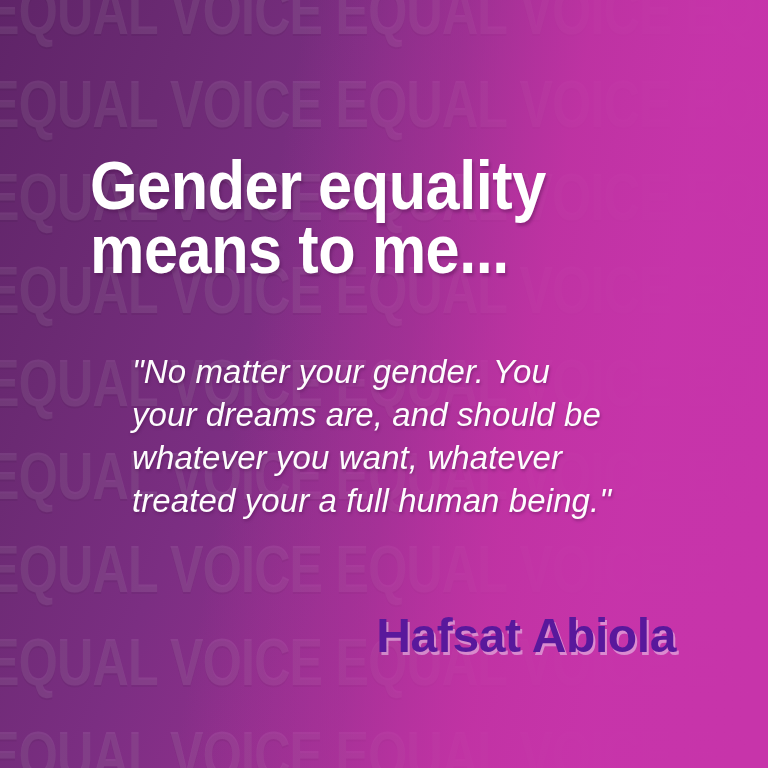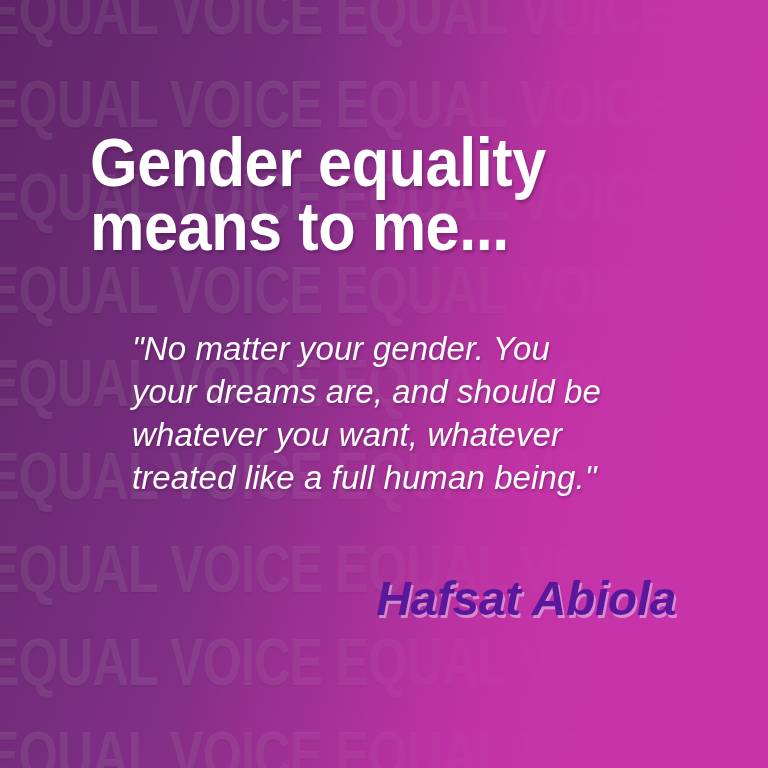--- a/index.html
+++ b/index.html
@@ -59,20 +59,21 @@
       rgba(186, 50, 160, 0.45) 52%,
       rgba(198, 51, 166, 0.82) 66%,
       rgba(199, 52, 170, 0.96) 80%,
       rgba(199, 52, 170, 1) 100%);
   }
 
   
   #content {
     position: absolute;
     inset: 0;
+    margin-top: 23px;
   }
 
   #headline {
     position: absolute;
     left: 90px;
     top: 84px;
     width: 600px;
     font-family: "Liberation Sans Narrow", "Liberation Sans", sans-serif;
     font-weight: 700;
     font-size: 68px;
@@ -101,30 +102,29 @@
     color: #fdfcfd;
     text-shadow: 1px 2px 3px rgba(70, 15, 70, 0.38);
   }
   #quote .q-line {
     display: block;
   }
 
   #attribution {
     position: absolute;
     right: 92px;
-    top: 572px;
+    top: 586px;
     font-family: "Liberation Sans", sans-serif;
     font-weight: 700;
     font-size: 48px;
     line-height: 1.12;
     letter-spacing: -0.4px;
     color: #59189c;
     text-align: right;
     text-shadow: 2px 3px 0 rgba(236, 210, 238, 0.55);
-    font-style: italic;
   }
 </style>
 </head>
 <body>
 
 <div id="card">
 
   <div id="watermark-layer">
     <div class="wm-row" style="top: -22px; color: rgba(255, 255, 255, 0.086);">EQUAL VOICE EQUAL VOICE EQUAL VOICE</div>
     <div class="wm-row" style="top: 71px; color: rgba(255, 255, 255, 0.086);">EQUAL VOICE EQUAL VOICE EQUAL VOICE</div>
@@ -142,19 +142,19 @@
 
     <h1 id="headline">
       <span class="hl-line">Gender equality</span>
       <span class="hl-line">means to me...</span>
     </h1>
 
     <blockquote id="quote">
       <span class="q-line">"No matter your gender. You</span>
       <span class="q-line">your dreams are, and should be</span>
       <span class="q-line">whatever you want, whatever</span>
-      <span class="q-line">treated like a full human being."</span>
+      <span class="q-line">treated your a full human being."</span>
     </blockquote>
 
     <div id="attribution">Hafsat Abiola</div>
 
   </div>
 </div>
 
 </body></html>

